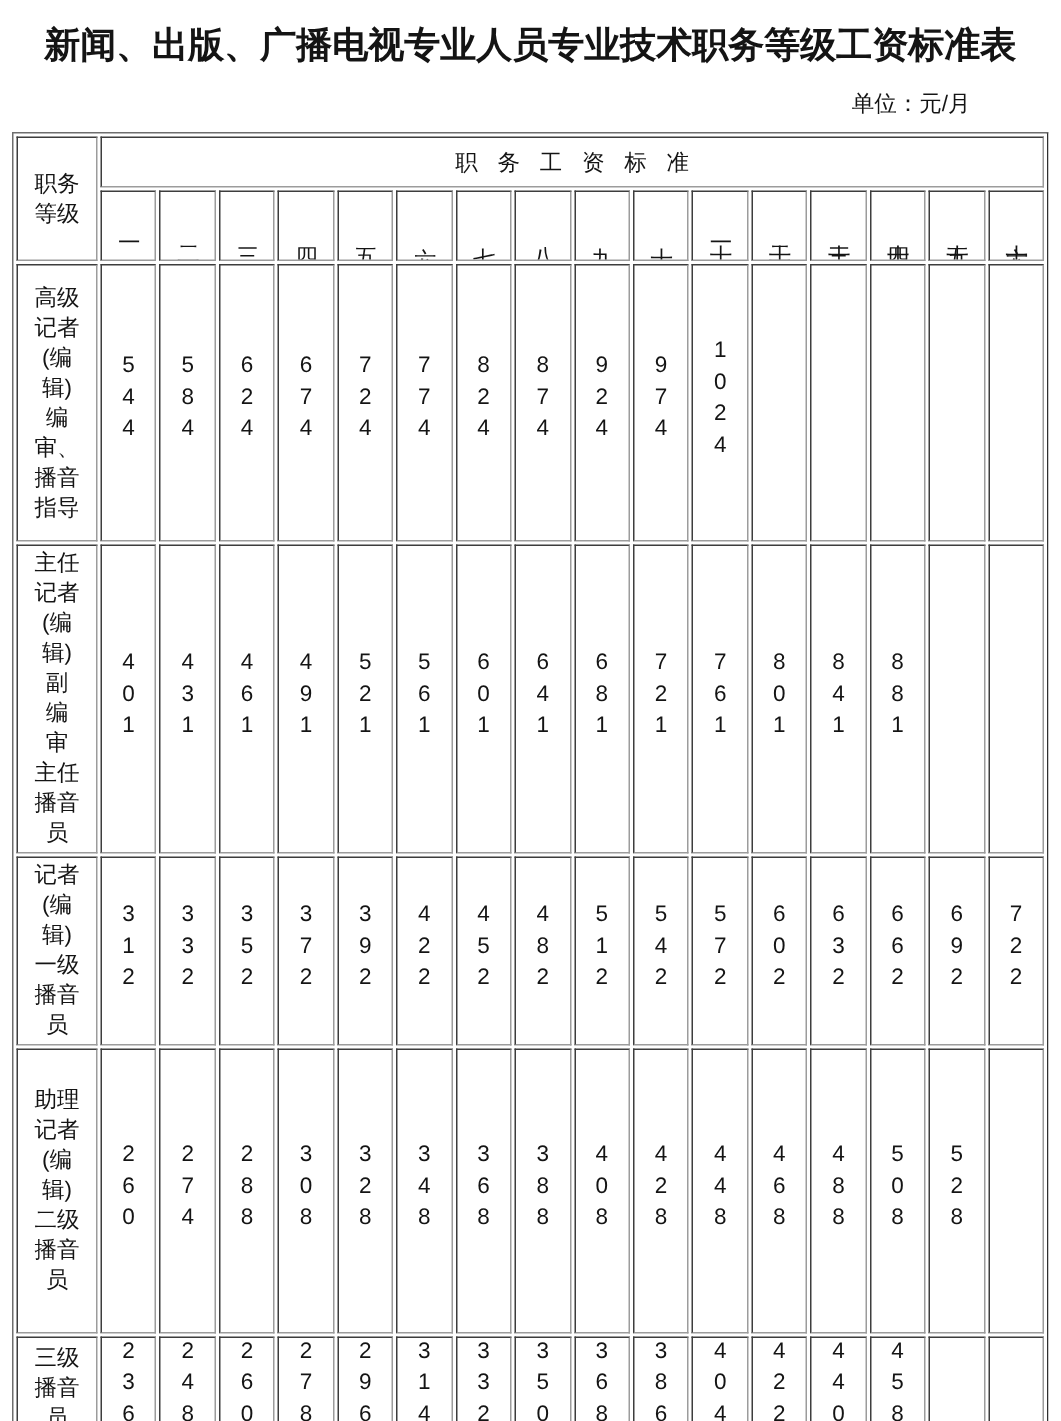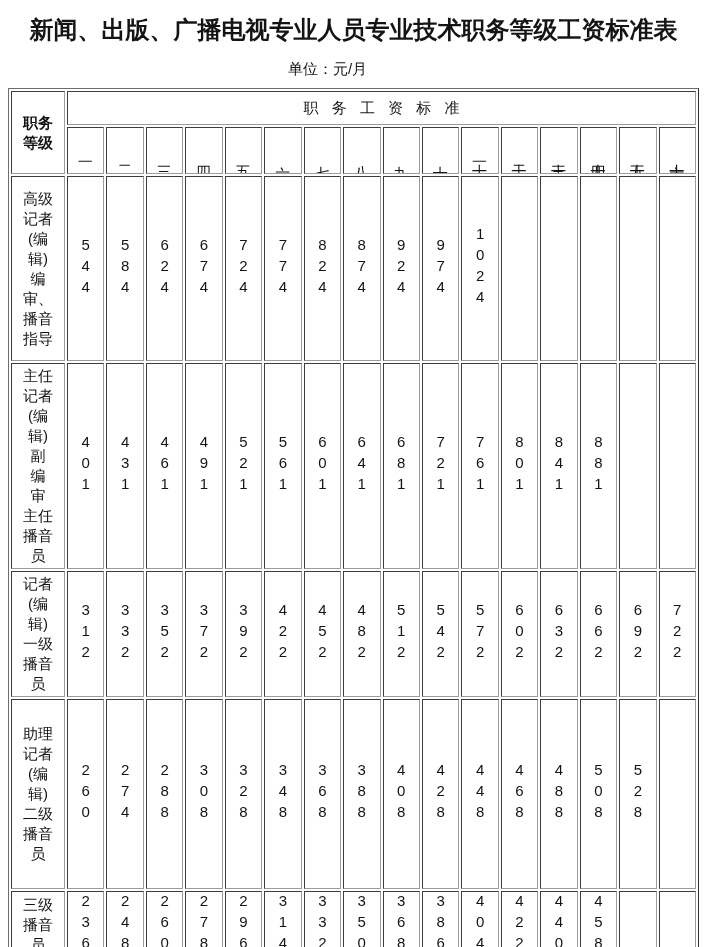--- a/index.html
+++ b/index.html
@@ -12,21 +12,21 @@
   .title {
     font-size: 24px;
     font-weight: bold;
     text-align: center;
     margin: 6px 0 14px 0;
     letter-spacing: 0px;
     white-space: nowrap;
   }
   .unit {
     font-size: 15px;
-    text-align: center;
+    text-align: right;
     padding-right: 52px;
     margin-bottom: 9px;
   }
   table.salary {
     width: 691px;
     table-layout: fixed;
     border-collapse: separate;
     border-spacing: 2px;
     border: 1px solid;
     border-color: #6e6e6e #303030 #303030 #6e6e6e;
@@ -44,21 +44,21 @@
     overflow: hidden;
   }
   col.c-label { width: 54px; }
   tr.hrow1 { height: 34px; }
   tr.hrow2 { height: 47px; }
   tr.r0 { height: 185px; }
   tr.r1 { height: 197px; }
   tr.r2 { height: 107px; }
   tr.r3 { height: 190px; margin-left: 36px; }
   tr.r4 { height: 49px; }
-  td.corner { padding: 2px 10px; line-height: 20px; font-weight: bold; }
+  td.corner { padding: 2px 10px; line-height: 20px; }
   td.span-h { word-spacing: 9px; }
   td.lbl { padding: 2px 10px; line-height: 20px; }
   .v {
     display: inline-block;
     writing-mode: vertical-rl;
     text-orientation: upright;
     letter-spacing: 4px;
     line-height: 1;
   }
   td.gh .v { letter-spacing: 2px; }

